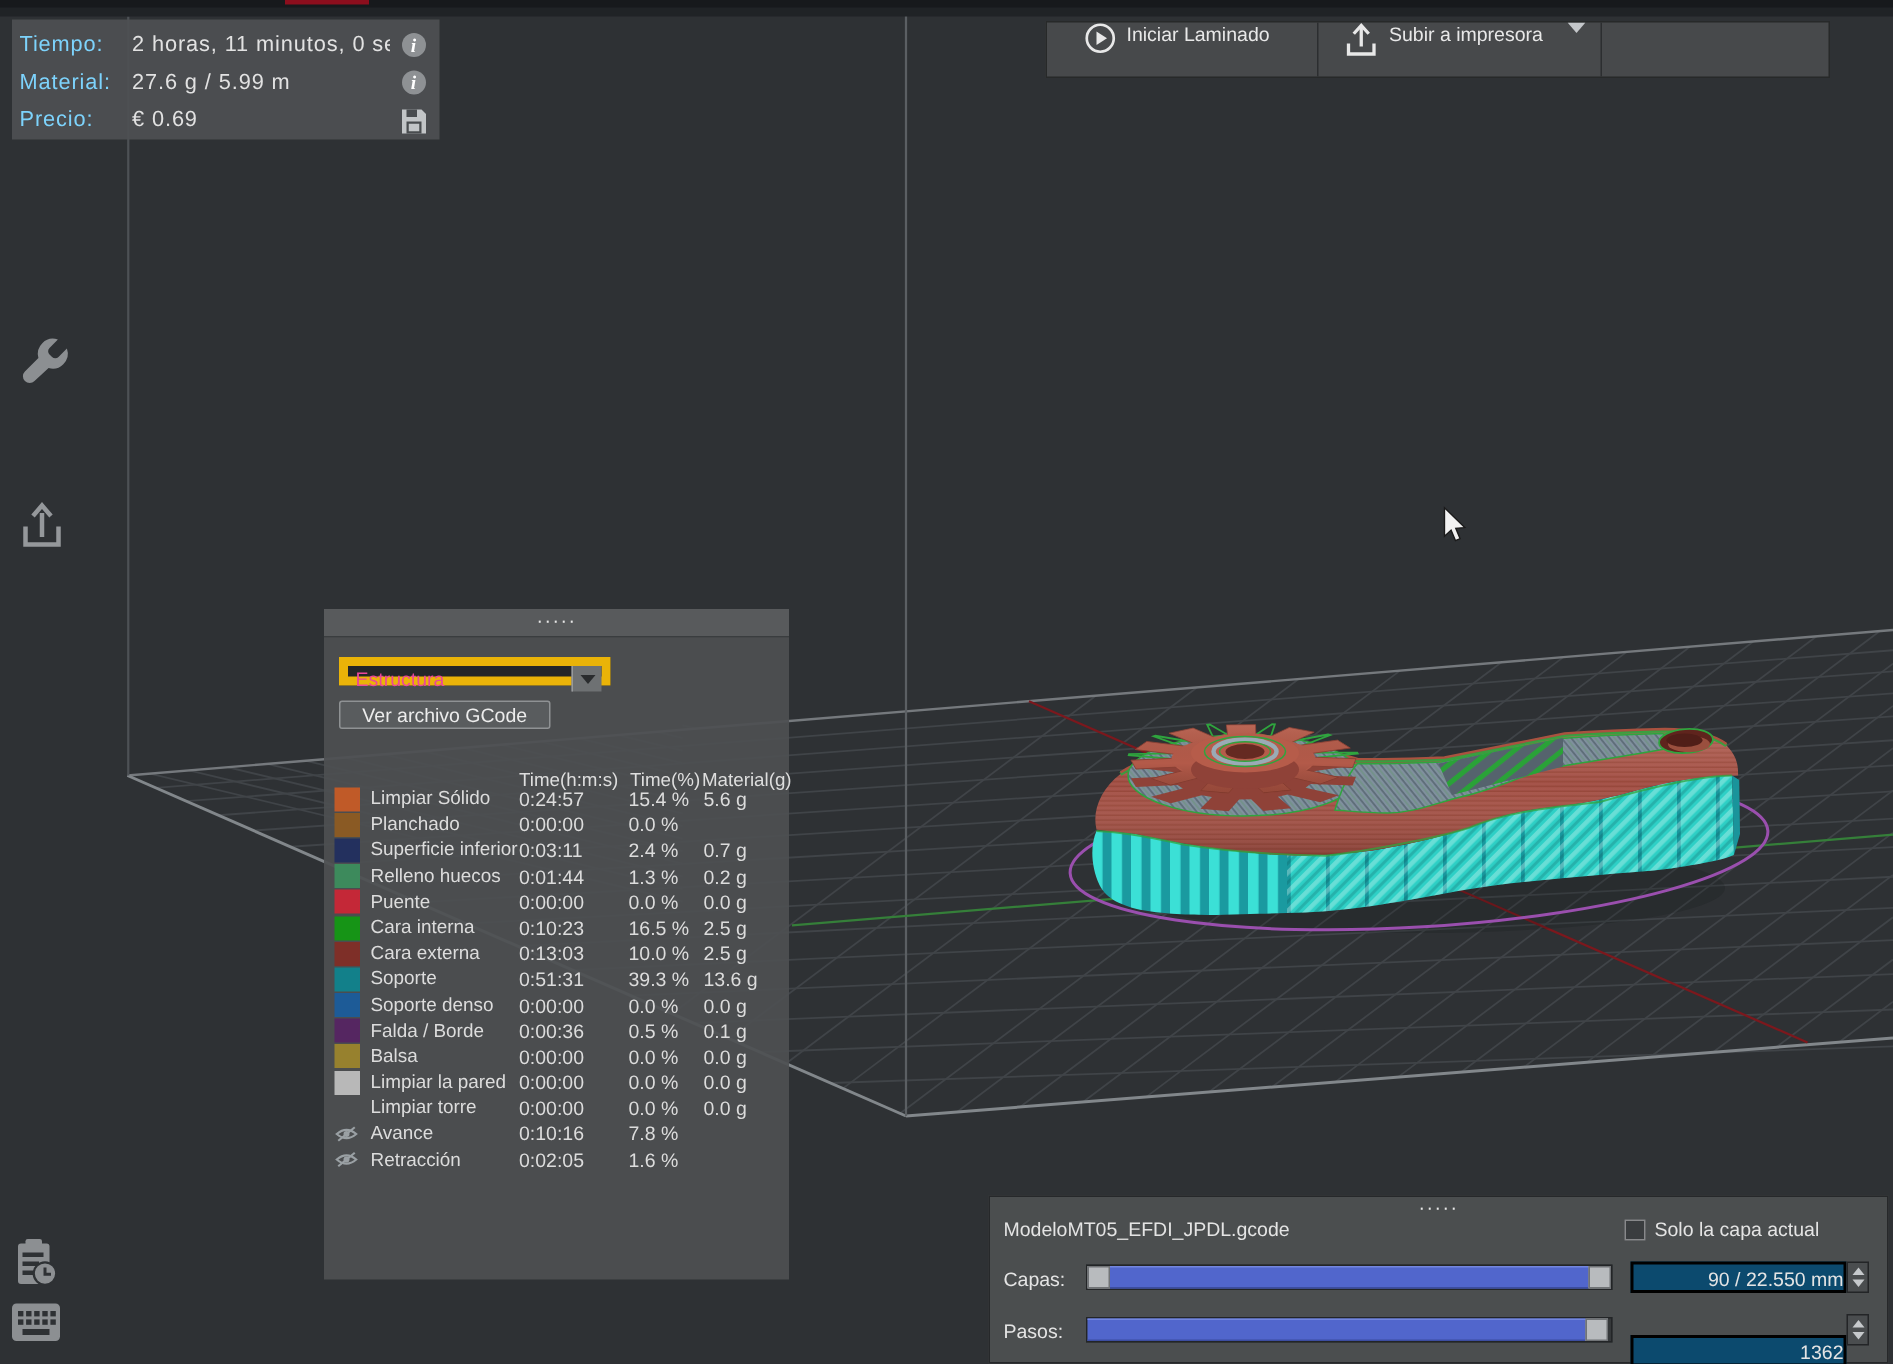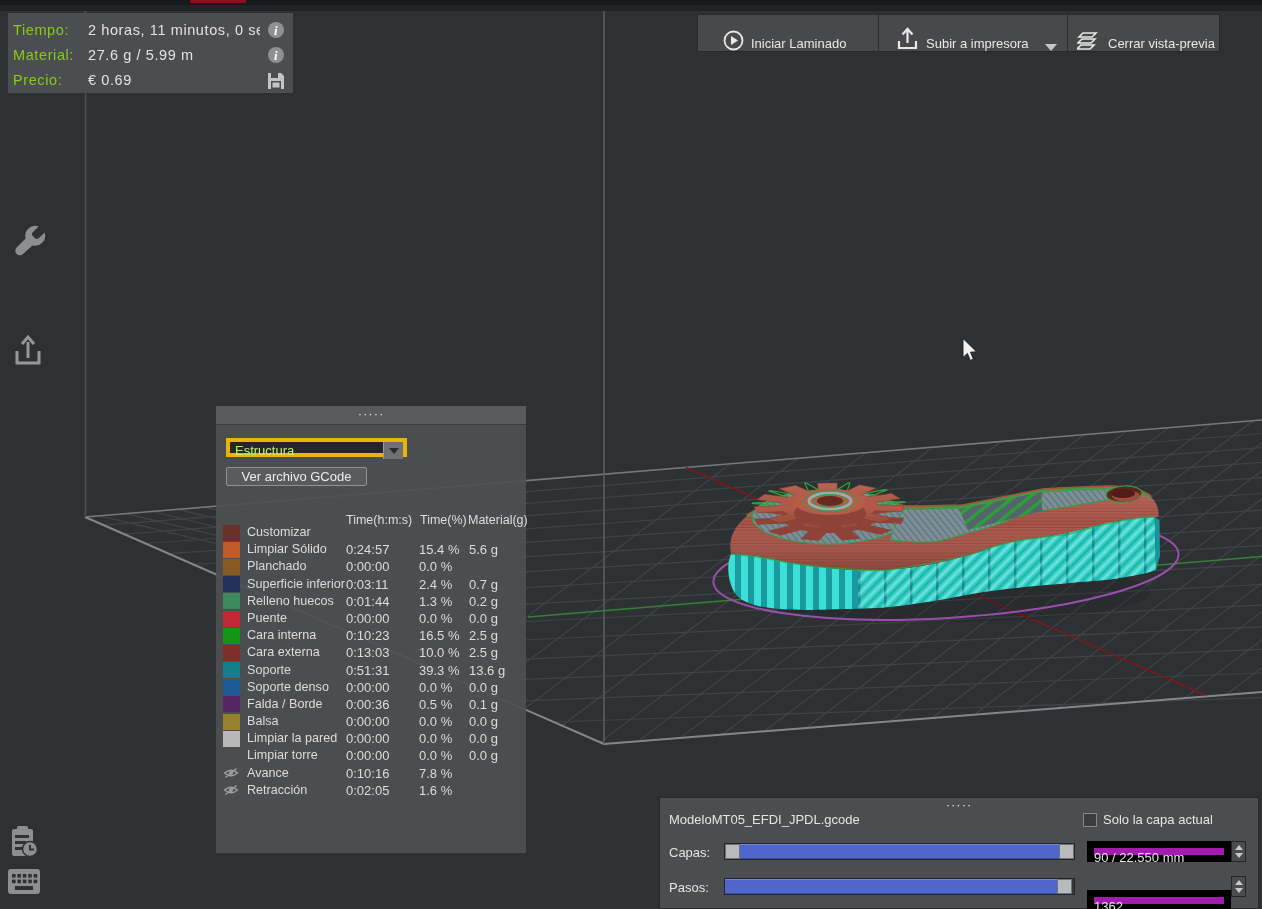--- a/index.html
+++ b/index.html
@@ -3,30 +3,30 @@
 *{margin:0;padding:0;box-sizing:border-box}
 html,body{width:1262px;height:909px;overflow:hidden;background:#2e3134;font-family:"Liberation Sans",sans-serif}
 .abs{position:absolute}
 
 #strip{left:0;top:0;width:1262px;height:11px;background:#202326}
 #strip .b{position:absolute;left:0;top:0;width:100%;height:5px;background:#17191c}
 #strip .r{position:absolute;left:190px;top:0;width:56px;height:2.5px;background:#8c0e1d}
 
 #info{left:8px;top:13px;width:285px;height:80px;background:rgba(77,80,83,0.93);color:#e2e2e2;font-size:14.5px;letter-spacing:0.6px}
 #info .row{position:absolute;left:5px;height:19px;line-height:19px;white-space:nowrap}
-#info .lab{color:#84cc16}
+#info .lab{color:#7dd3fc}
 #info .val{position:absolute;left:75px;width:172px;overflow:hidden}
 
 #btns{left:697px;top:14px;width:523px;height:38px;background:#47494b;border:1px solid #272929;display:flex;color:#e8e8e8;font-size:13px;white-space:nowrap}
-#btns .seg{display:flex;align-items:flex-end;height:100%}
+#btns .seg{display:flex;align-items:flex-start;height:100%}
 #btns .div{width:1px;height:100%;background:#2c2e30}
 
 #legend{left:216px;top:406px;width:310px;height:447px;background:rgba(77,80,82,0.93);color:#dcdcdc;font-size:13px}
 #legend .hdr{height:19px;background:rgba(88,91,93,0.95);border-bottom:1px solid #3a3d3f;text-align:center;color:#e8e8e8;font-size:13px;line-height:15px;letter-spacing:1px}
-#lsel{position:absolute;left:10px;top:32px;width:181px;height:19px;background:#242628;border:4px solid #eab308;color:#bef264;font-size:13px;line-height:17px;padding-left:5px}
+#lsel{position:absolute;left:10px;top:32px;width:181px;height:19px;background:#242628;border:6px solid #eab308;color:#ec4899;font-size:13px;line-height:17px;padding-left:5px}
 #lsel .arr{position:absolute;right:0;top:0;width:20px;height:17px;background:#6e7173;border-left:1px solid #97999b}
 #lsel .arr:after{content:"";position:absolute;left:5px;top:6px;border:5px solid transparent;border-top:6px solid #2a2c2e}
 #lbtn{position:absolute;left:10px;top:61px;width:141px;height:19px;background:#595c5e;border:1px solid #8f9294;border-radius:2px;text-align:center;line-height:17px;color:#ececec;font-size:13px}
 #lhead{position:absolute;left:0;top:107px;width:100%;font-size:12.5px;color:#dedede}
 #lhead span{position:absolute}
 #lrows{position:absolute;left:0;top:118px;width:100%}
 .lrow{position:relative;height:17.2px}
 .sw{position:absolute;left:7px;top:0.6px;width:17px;height:16px}
 .sw svg{margin:2px 0 0 0}
 .ln{position:absolute;left:31px;top:1px;white-space:nowrap;width:103px;overflow:hidden;font-size:12.6px}
@@ -36,21 +36,21 @@
 
 #bot{left:659px;top:797px;width:600px;height:112px;background:rgba(76,79,81,0.97);border:1px solid #26282a;color:#e4e4e4;font-size:13px}
 #bot .dots{position:absolute;top:0px;left:0;width:100%;text-align:center;font-size:13px;letter-spacing:1px;line-height:13px;color:#e8e8e8}
 #fname{position:absolute;left:9px;top:14px}
 #cbx{position:absolute;left:423px;top:15px;width:14px;height:14px;background:#3a3d3f;border:1px solid #88898b}
 #cbl{position:absolute;left:443px;top:14px}
 .slab{position:absolute;left:9px}
 .strack{position:absolute;left:64px;width:351px;height:17px;background:#35383a;border:1px solid #232527}
 .sblue{position:absolute;top:0;height:15px;background:#5166cc;border-top:1px solid #7386de;border-bottom:1px solid #3c4da0}
 .shandle{position:absolute;top:0;width:15px;height:15px;background:#b8bbbe;border:1px solid #707376}
-.vbox{position:absolute;left:427px;width:144px;height:21px;background:#a21caf;border:7px solid #000000;text-align:left;line-height:19px}
+.vbox{position:absolute;left:427px;width:144px;height:21px;background:#0c4a6e;border:2px solid #000000;text-align:right;line-height:19px}
 .spin{position:absolute;left:571px;width:15px;height:21px;background:#4a4d4f;border:1px solid #232527}
 .spin:before{content:"";position:absolute;left:3px;top:3px;border:4px solid transparent;border-bottom:5px solid #c6c9cc;border-top:none}
 .spin:after{content:"";position:absolute;left:3px;bottom:3px;border:4px solid transparent;border-top:5px solid #c6c9cc;border-bottom:none}
 </style></head>
 <body>
 <svg width="1262" height="909" viewBox="0 0 1262 909" style="position:absolute;left:0;top:0">
 
 <defs>
 <pattern id="supV" width="13" height="8" patternUnits="userSpaceOnUse">
   <rect width="13" height="8" fill="#1a9aa0"></rect>
@@ -358,49 +358,32 @@
           <path d="M 11.5,16 v -13"></path>
           <path d="M 6.5,7.5 l 5,-5.5 5,5.5"></path>
         </g>
       </svg>
     <span style="margin-left:7px">Subir a impresora</span>
     <svg width="12" height="7" viewBox="0 0 12 7" style="margin-left:16px">
         <path d="M 0,0 h 12 l -6,7 z" fill="#c4c7ca"></path>
       </svg>
   </div>
   <div class="div"></div>
-  <div class="seg" style="flex:1">
-    <svg width="25" height="22" viewBox="0 0 25 22" style="margin-left:9px">
-        <g fill="none" stroke="#e8e8e8" stroke-width="1.6">
-      <path d="M 6,4 h 13 l -4,4 h -13 z"></path>
-          <path d="M 5,10 h 13 l -4,4 h -13 z"></path>
-          <path d="M 4,16 h 13 l -4,4 h -13 z"></path>
-        </g>
-      </svg>
-    <span style="margin-left:6px">Cerrar vista-previa</span>
-  </div>
 </div>
 
 <div class="abs" id="legend">
   <div class="hdr">·····</div>
   <div id="lsel">Estructura<div class="arr"></div></div>
   <div id="lbtn">Ver archivo GCode</div>
   <div id="lhead">
       <span style="left:130px">Time(h:m:s)</span>
       <span style="left:204px">Time(%)</span>
       <span style="left:252px">Material(g)</span>
     </div>
   <div id="lrows">
-<div class="lrow">
-        <div class="sw" style="background:#6b3027"></div>
-        <div class="ln">Customizar</div>
-        <div class="lt"></div>
-        <div class="lp"></div>
-        <div class="lm"></div>
-      </div>
 <div class="lrow">
         <div class="sw" style="background:#c05a28"></div>
         <div class="ln">Limpiar Sólido</div>
         <div class="lt">0:24:57</div>
         <div class="lp">15.4 %</div>
         <div class="lm">5.6 g</div>
       </div>
 <div class="lrow">
         <div class="sw" style="background:#8a5a24"></div>
         <div class="ln">Planchado</div>

